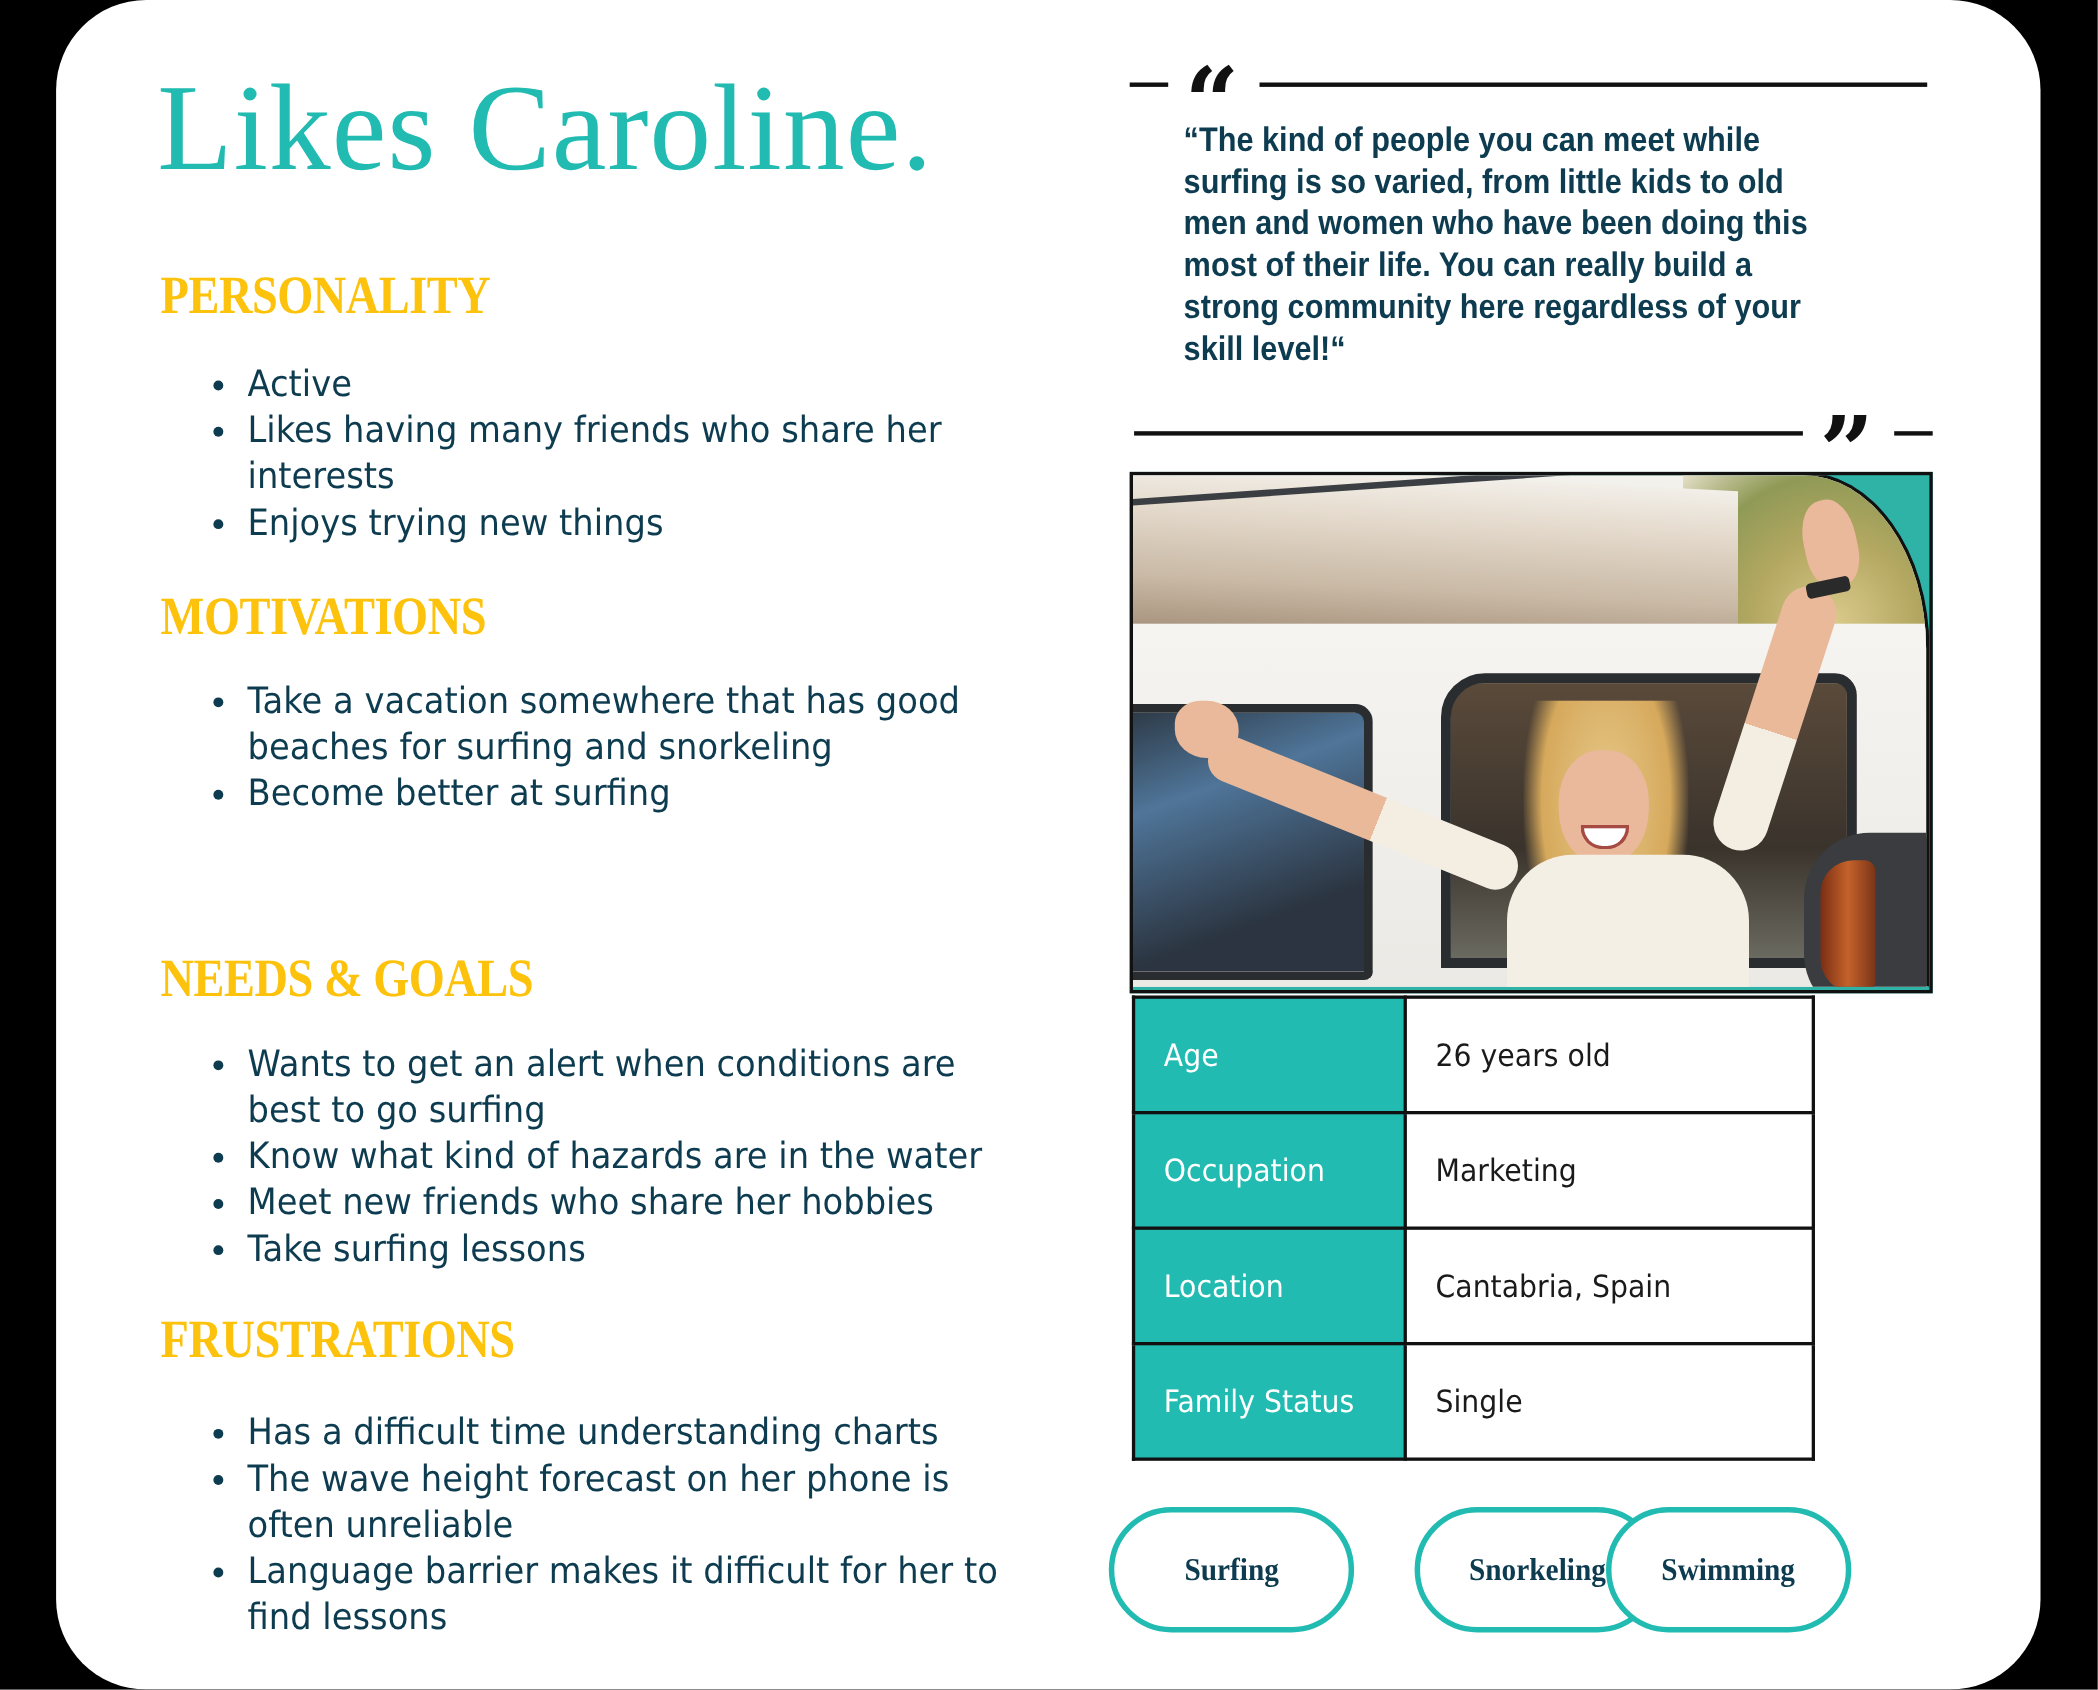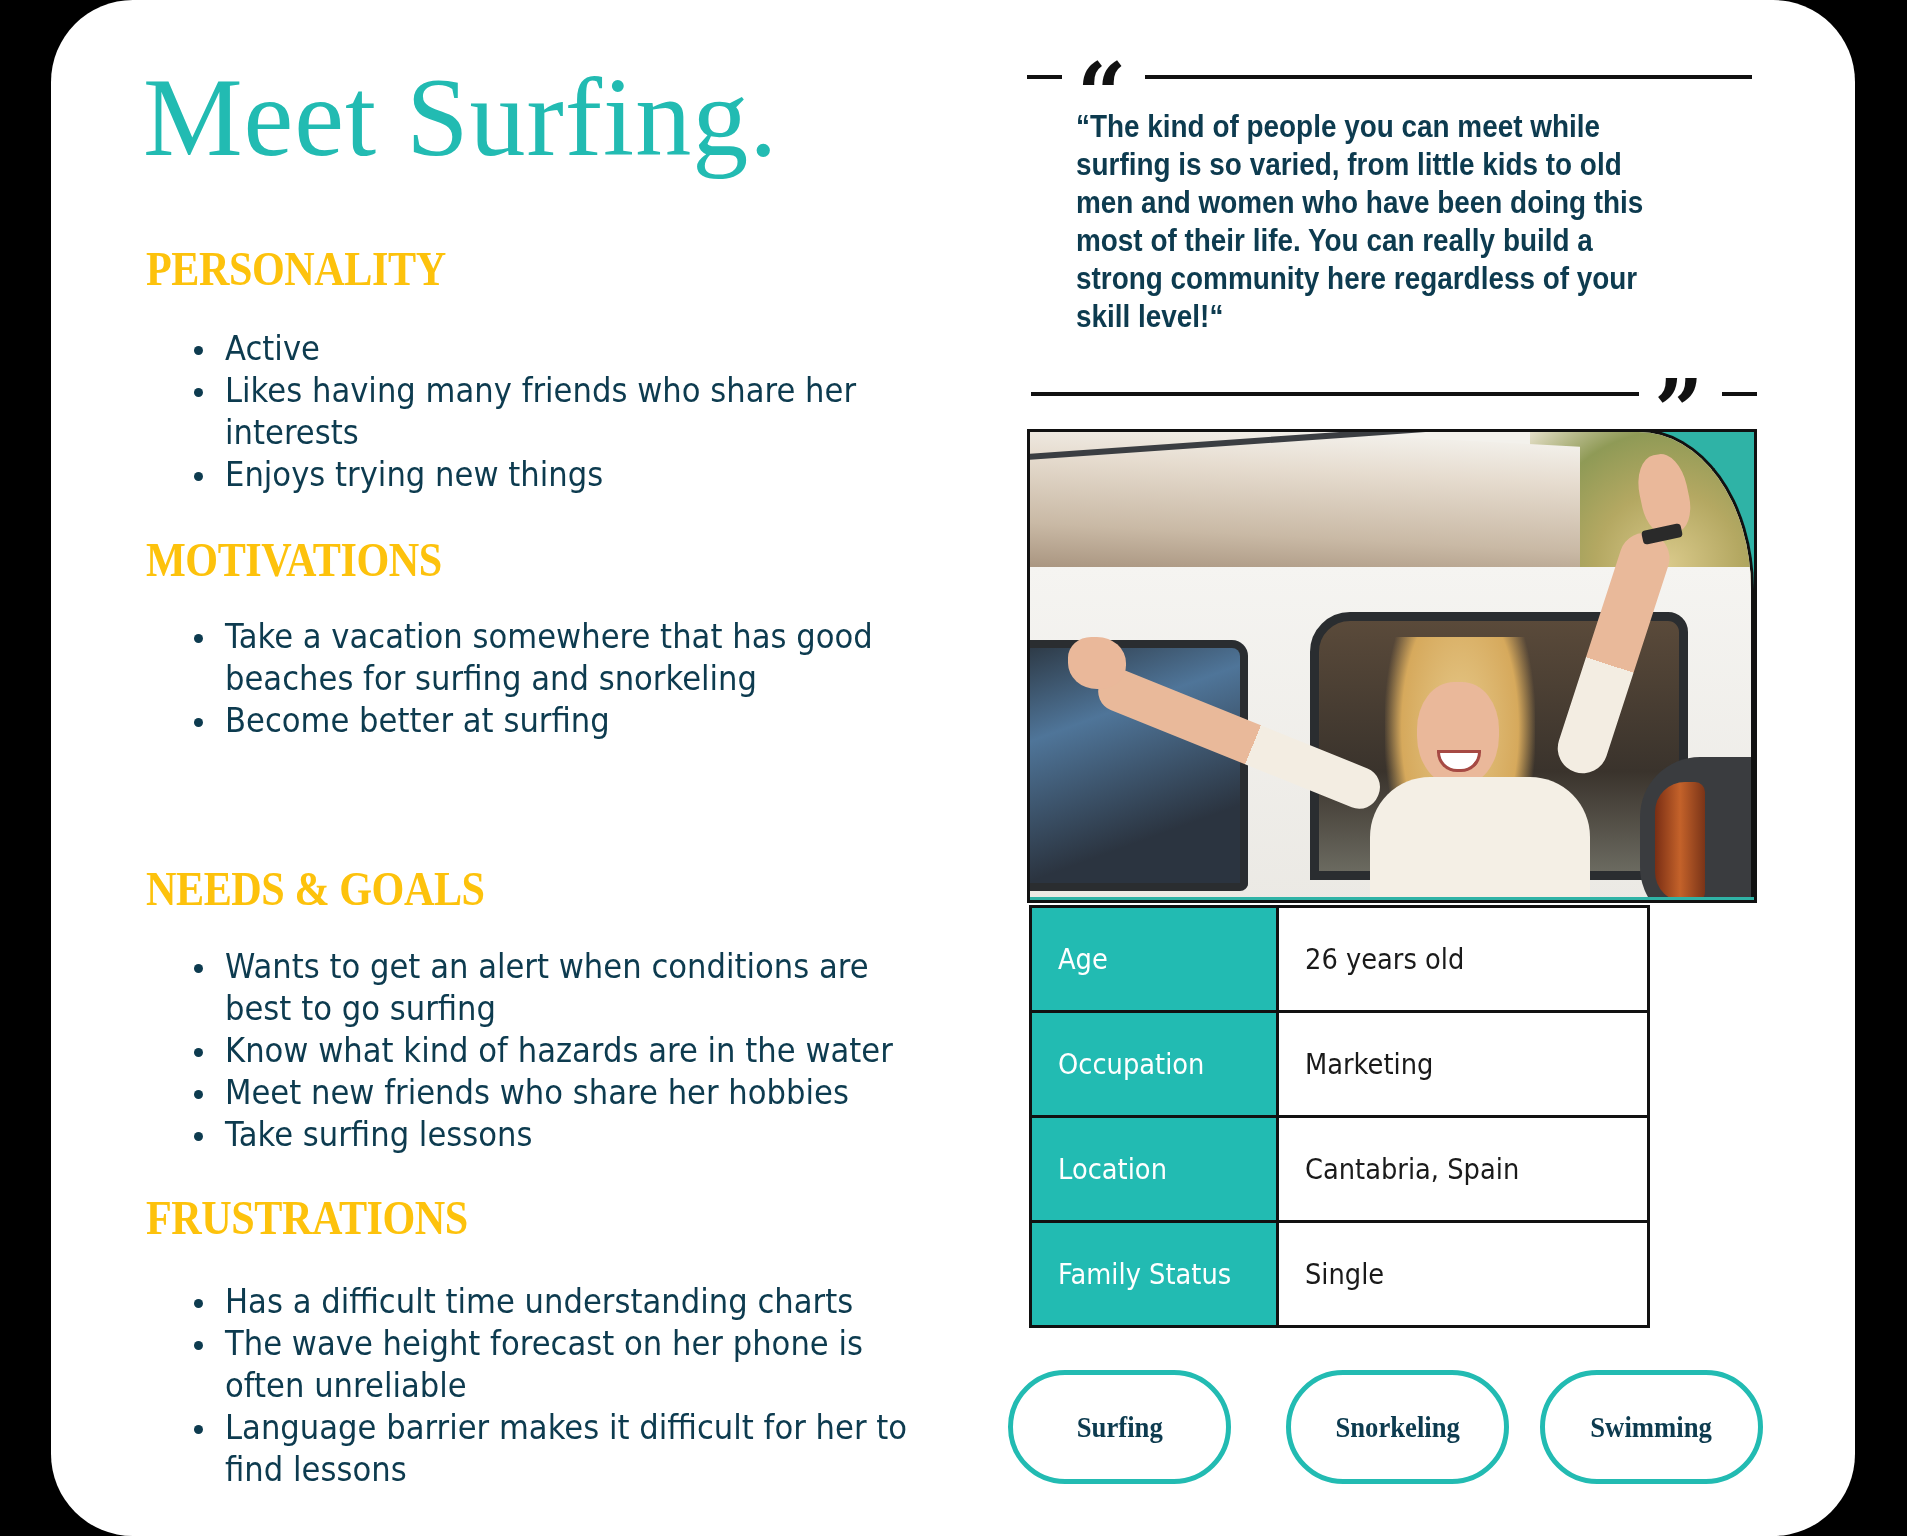--- a/index.html
+++ b/index.html
@@ -86,21 +86,21 @@
     font-family:"Liberation Serif", serif; font-weight:700; font-size:29px; color:#0d3b4f;
     cursor:pointer;
   }
   .pill span { transform:scaleX(0.92); display:inline-block; }
 </style>
 </head>
 <body>
 
 <div class="card"></div>
 
-<h1 class="title">Meet Surfing.</h1>
+<h1 class="title">Likes Caroline.</h1>
 
 <h2 class="section-heading" style="top:244px;">PERSONALITY</h2>
 <ul class="bullet-list" style="top:312px;">
   <li><span class="dot"></span><span class="txt">Active</span></li>
   <li><span class="dot"></span><span class="txt">Likes having many friends who share her</span><br><span class="txt">interests</span></li>
   <li><span class="dot"></span><span class="txt">Enjoys trying new things</span></li>
 </ul>
 
 <h2 class="section-heading" style="top:535px;">MOTIVATIONS</h2>
 <ul class="bullet-list" style="top:600px;">
@@ -195,15 +195,15 @@
     </tr>
   </tbody>
 </table>
 
 <div class="pill" style="left:1008px;">
     <span>Surfing</span>
   </div>
 <div class="pill" style="left:1286px;">
     <span>Snorkeling</span>
   </div>
-<div class="pill" style="left:1540px;">
+<div class="pill" style="left:1460px;">
     <span>Swimming</span>
   </div>
 
 </body></html>

